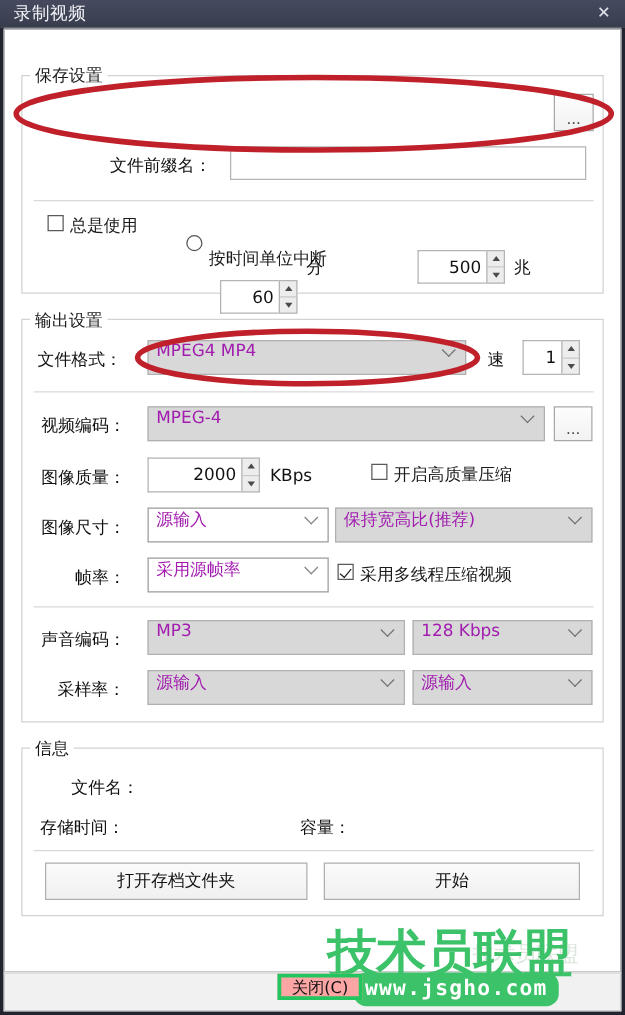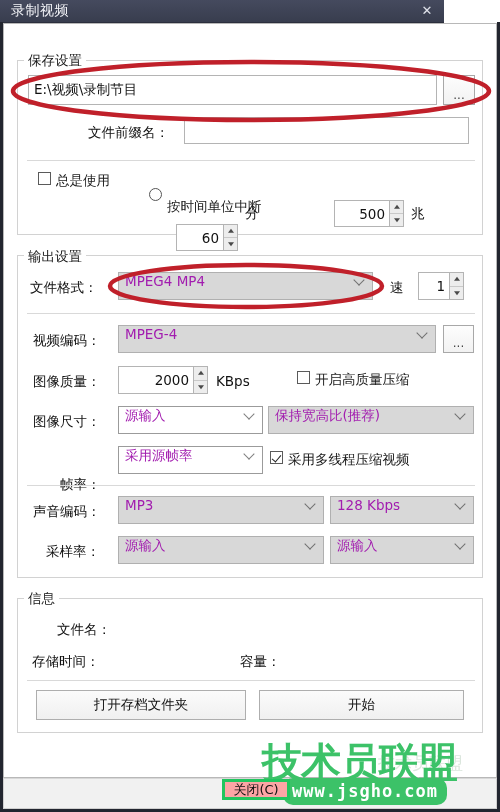--- a/index.html
+++ b/index.html
@@ -10,21 +10,21 @@
     font-size:13px;color:#1a1a1a;
     -webkit-font-smoothing:none;
   }
   .win{
     position:absolute;left:0;top:0;width:500px;height:812px;
     background:#ffffff;
     box-sizing:border-box;
   }
   
   .titlebar{
-    position:absolute;left:0;top:0;width:444px;height:22px;
+    position:absolute;left:0;top:0;width:500px;height:22px;
     background:linear-gradient(#454a5e,#383d4e);
     border-bottom:1px solid #2b2f3d;
   }
   .titlebar .tl-text{
     position:absolute;left:11px;top:2px;
     color:#f2f3f7;font-size:14px;letter-spacing:0.5px;
   }
   .titlebar .tl-close{
     position:absolute;right:8px;top:3px;width:18px;height:16px;
     color:#dfe2ea;font-size:13px;text-align:center;line-height:16px;
@@ -177,23 +177,20 @@
 
   <div class="frame-left"></div>
   <div class="frame-right"></div>
   <div class="frame-bottom"></div>
 
   <div class="client"></div>
 
   <div class="group" style="left:17px;top:60px;width:466px;height:175px;"></div>
   <div class="group-title" style="left:24px;top:52px;">保存设置</div>
 
-  <div class="tbox" style="left:28px;top:75px;width:409px;height:30px;">
-    <span>E:\视频\录制节目</span>
-  </div>
   <div class="dots" style="left:443px;top:75px;width:32px;height:30px;">...</div>
 
   <div class="lbl" style="left:88px;top:124px;">文件前缀名：</div>
   <div class="tbox" style="left:184px;top:117px;width:285px;height:27px;">
     <span></span>
   </div>
 
   <div class="hr" style="left:27px;top:160px;width:448px;"></div>
 
   <div class="chk" style="left:38px;top:172px;">
@@ -284,21 +281,21 @@
   <div class="lbl" style="left:33px;top:413px;">图像尺寸：</div>
   <div class="combo white" style="left:118px;top:406px;width:145px;height:28px;">
     <span class="cv">源输入</span>
     <span class="caret"></span>
   </div>
   <div class="combo" style="left:268px;top:406px;width:206px;height:28px;">
     <span class="cv">保持宽高比(推荐)</span>
     <span class="caret"></span>
   </div>
 
-  <div class="lbl" style="left:60px;top:453px;margin-top:23px;">帧率：</div>
+  <div class="lbl" style="left:60px;top:453px;">帧率：</div>
   <div class="combo white" style="left:118px;top:446px;width:145px;height:28px;">
     <span class="cv">采用源帧率</span>
     <span class="caret"></span>
   </div>
   <div class="chk on" style="left:270px;top:451px;">
     <span class="bx"></span>
     <span class="ct">采用多线程压缩视频</span>
   </div>
 
   <div class="hr" style="left:27px;top:485px;width:448px;"></div>

